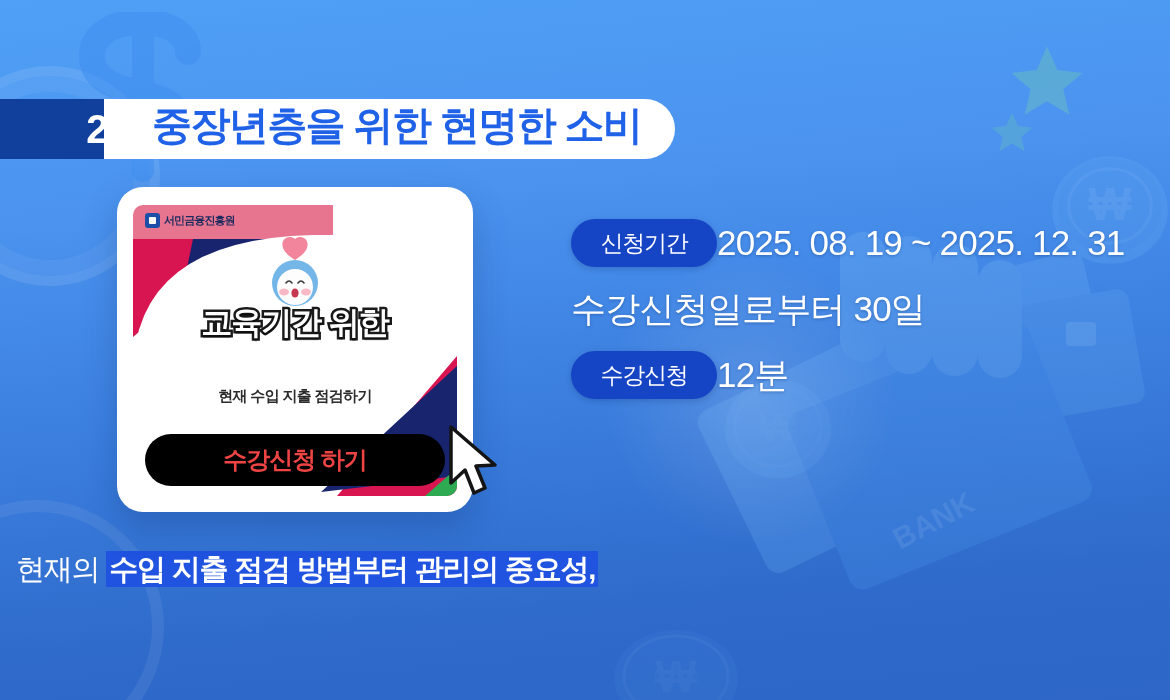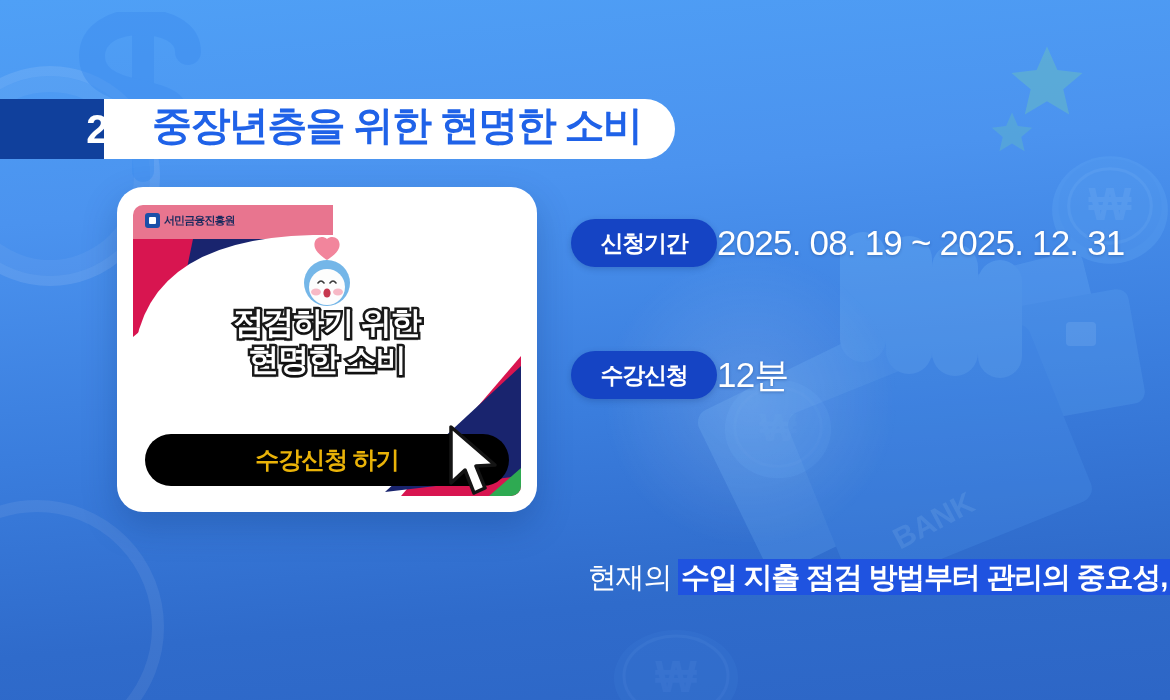--- a/index.html
+++ b/index.html
@@ -129,21 +129,21 @@
     font-weight: bold;
     letter-spacing: -1.6px;
     white-space: nowrap;
     line-height: 1;
   }
 
   
   .card-wrap {
     position: absolute;
     left: 117px; top: 187px;
-    width: 420px; height: 325px;
+    width: 356px; height: 325px;
     background: #ffffff;
     border-radius: 26px;
     box-shadow: 0 14px 34px rgba(13, 46, 110, .26);
     z-index: 6;
     padding: 18px 16px 16px 16px;
     box-sizing: border-box;
   }
   .card-inner {
     position: relative;
     width: 100%; height: 100%;
@@ -224,21 +224,21 @@
     left: 12px; right: 12px; bottom: 10px;
     height: 52px;
     background: #000000;
     border-radius: 26px;
     display: flex;
     align-items: center;
     justify-content: center;
     z-index: 4;
   }
   .card-cta-label {
-    color: #eab308;
+    color: #ef4444;
     font-size: 24px;
     font-weight: bold;
     letter-spacing: -1px;
   }
   .cursor {
     position: absolute;
     left: 328px; top: 238px;
     width: 56px; height: 72px;
     z-index: 8;
   }
@@ -263,39 +263,38 @@
     border-radius: 24px;
     display: flex;
     align-items: center;
     justify-content: center;
     flex: none;
     box-shadow: 0 2px 6px rgba(10,34,90,.22);
   }
   .info-pill-label {
     color: #ffffff;
     font-size: 23px;
-    font-weight: bold;
+    font-weight: normal;
     letter-spacing: -1.2px;
   }
   .info-value {
     color: #ffffff;
     font-size: 35px;
     letter-spacing: -.8px;
     white-space: nowrap;
     text-shadow: 0 1px 3px rgba(12,44,104,.35);
   }
 
   
   .caption {
     position: absolute;
-    left: 3px; right: 0; top: 549px;
-    text-align: right;
+    left: 16px; right: 0; top: 549px;
+    text-align: left;
     z-index: 5;
     line-height: 1.44;
-    margin-top: 8px;
   }
   .caption-line { display: block; white-space: nowrap; }
   .cap-plain {
     color: #ffffff;
     font-size: 29px;
     letter-spacing: -1.2px;
   }
   .cap-hl {
     color: #ffffff;
     background: #1f53e0;
@@ -404,24 +403,24 @@
         <ellipse cx="31" cy="46" rx="23" ry="23" fill="#74b6e8"></ellipse>
         <ellipse cx="31" cy="50" rx="18" ry="18" fill="#fdfdfd"></ellipse>
         <ellipse cx="20" cy="55" rx="5" ry="3.5" fill="#f7b9c6"></ellipse>
         <ellipse cx="42" cy="55" rx="5" ry="3.5" fill="#f7b9c6"></ellipse>
         <path d="M22 46 q3 -4 6 0" stroke="#3b3b3b" stroke-width="1.6" fill="none" stroke-linecap="round"></path>
         <path d="M34 46 q3 -4 6 0" stroke="#3b3b3b" stroke-width="1.6" fill="none" stroke-linecap="round"></path>
         <ellipse cx="31" cy="56" rx="3.6" ry="4.6" fill="#c6384f"></ellipse>
       </svg>
 
       <div class="card-title">
-        <span class="card-title-line">점검하기 위한</span>
-        <span class="card-title-line">현명한 소비</span>
+        <span class="card-title-line">교육기간 위한</span>
       </div>
 
+      <div class="card-sub">현재 수입 지출 점검하기</div>
 
       <div class="card-cta">
         <span class="card-cta-label">수강신청 하기</span>
       </div>
     </div>
 
     <svg class="cursor" viewBox="0 0 56 72">
       <path d="M6 2 L6 58 L20 45 L29 68 L40 63 L31 41 L50 40 Z" fill="#ffffff" stroke="#141414" stroke-width="3.5" stroke-linejoin="round"></path>
     </svg>
   </div>
@@ -429,20 +428,21 @@
   <div class="info-list">
 
     <div class="info-row">
       <div class="info-pill">
         <span class="info-pill-label">신청기간</span>
       </div>
       <div class="info-value">2025. 08. 19 ~ 2025. 12. 31</div>
     </div>
 
     <div class="info-row">
+      <div class="info-value">수강신청일로부터 30일</div>
     </div>
 
     <div class="info-row">
       <div class="info-pill">
         <span class="info-pill-label">수강신청</span>
       </div>
       <div class="info-value">12분</div>
     </div>
 
   </div>

